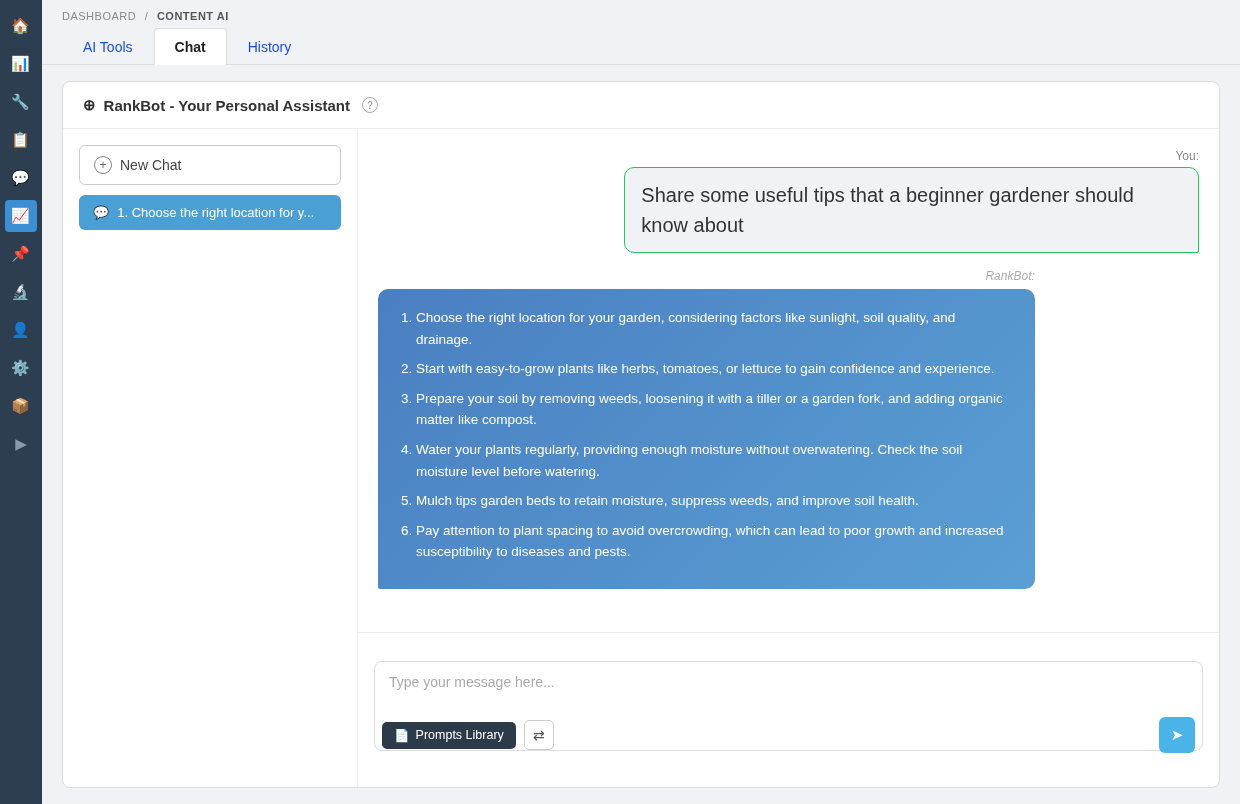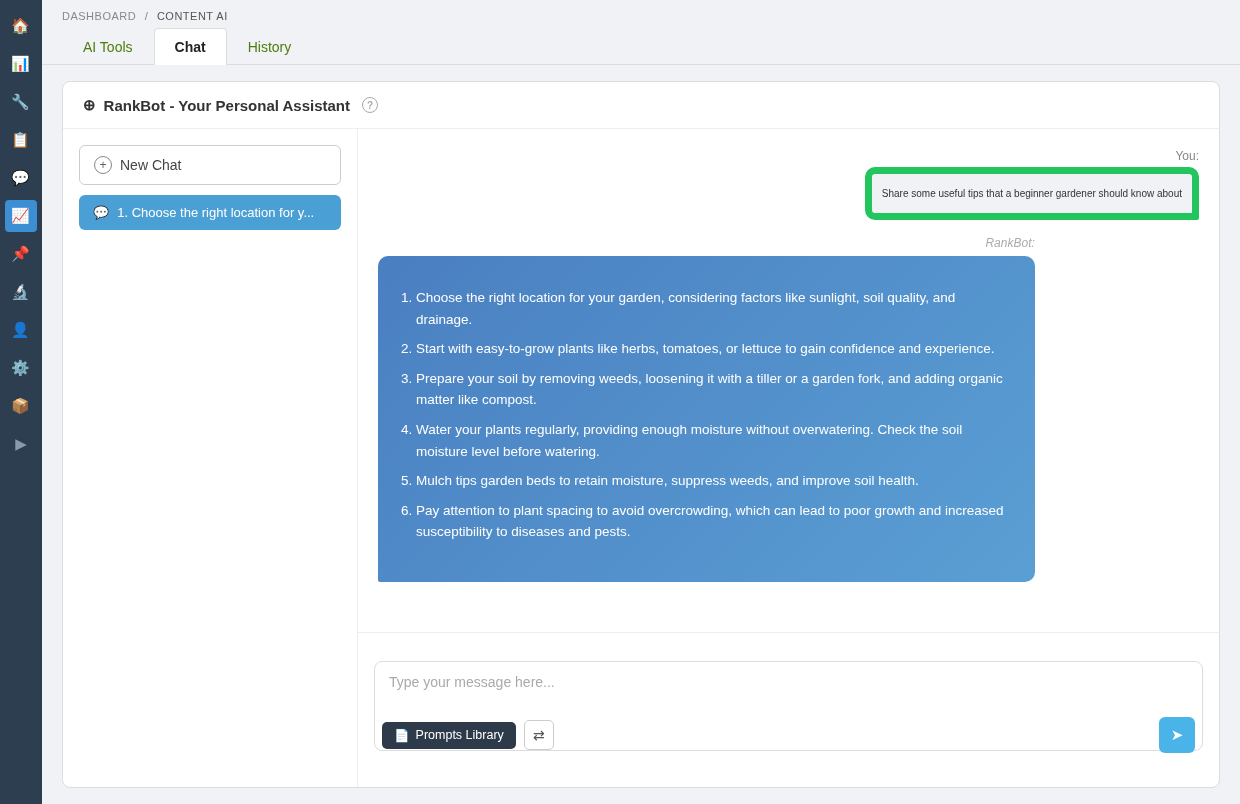--- a/index.html
+++ b/index.html
@@ -42,34 +42,34 @@
     }
 
     
     .breadcrumb {
       padding: 10px 20px 6px;
       font-size: 11px;
       color: #888;
       letter-spacing: 0.5px;
     }
     .breadcrumb span.sep { margin: 0 5px; }
-    .breadcrumb span.current { color: #555; font-weight: 400; }
+    .breadcrumb span.current { color: #555; font-weight: 700; }
 
     
     .tabs {
       display: flex;
       gap: 0;
       padding: 0 20px;
       border-bottom: 1px solid #ddd;
       background: #f0f2f5;
     }
     .tab {
       padding: 10px 20px;
       font-size: 14px;
-      color: #4d7c0f;
+      color: #1d4ed8;
       cursor: pointer;
       border: 1px solid transparent;
       border-bottom: none;
       border-radius: 4px 4px 0 0;
       background: transparent;
       margin-bottom: -1px;
     }
     .tab.active {
       background: white;
       border-color: #ddd;
@@ -198,43 +198,43 @@
       max-width: 70%;
     }
     .user-label {
       font-size: 12px;
       color: #888;
       margin-bottom: 4px;
       text-align: right;
     }
     .user-bubble {
       background: #f0f2f5;
-      border: 7px solid #22c55e;
+      border: 1px solid #22c55e;
       border-radius: 10px 10px 2px 10px;
-      padding: 12px 10px;
-      font-size: 10px;
+      padding: 12px 16px;
+      font-size: 20px;
       color: #333;
       line-height: 1.5;
     }
 
     .bot-message {
       align-self: flex-start;
       max-width: 80%;
     }
     .bot-label {
       font-size: 12px;
       color: #aaa;
       margin-bottom: 6px;
       font-style: italic;
       text-align: right;
     }
     .bot-bubble {
       background: linear-gradient(135deg, #4a7fc1, #5a9fd4);
       border-radius: 10px 10px 10px 2px;
-      padding: 31px 20px;
+      padding: 18px 20px;
       font-size: 13.5px;
       color: white;
       line-height: 1.6;
     }
     .bot-bubble ol {
       padding-left: 18px;
     }
     .bot-bubble ol li {
       margin-bottom: 8px;
     }

